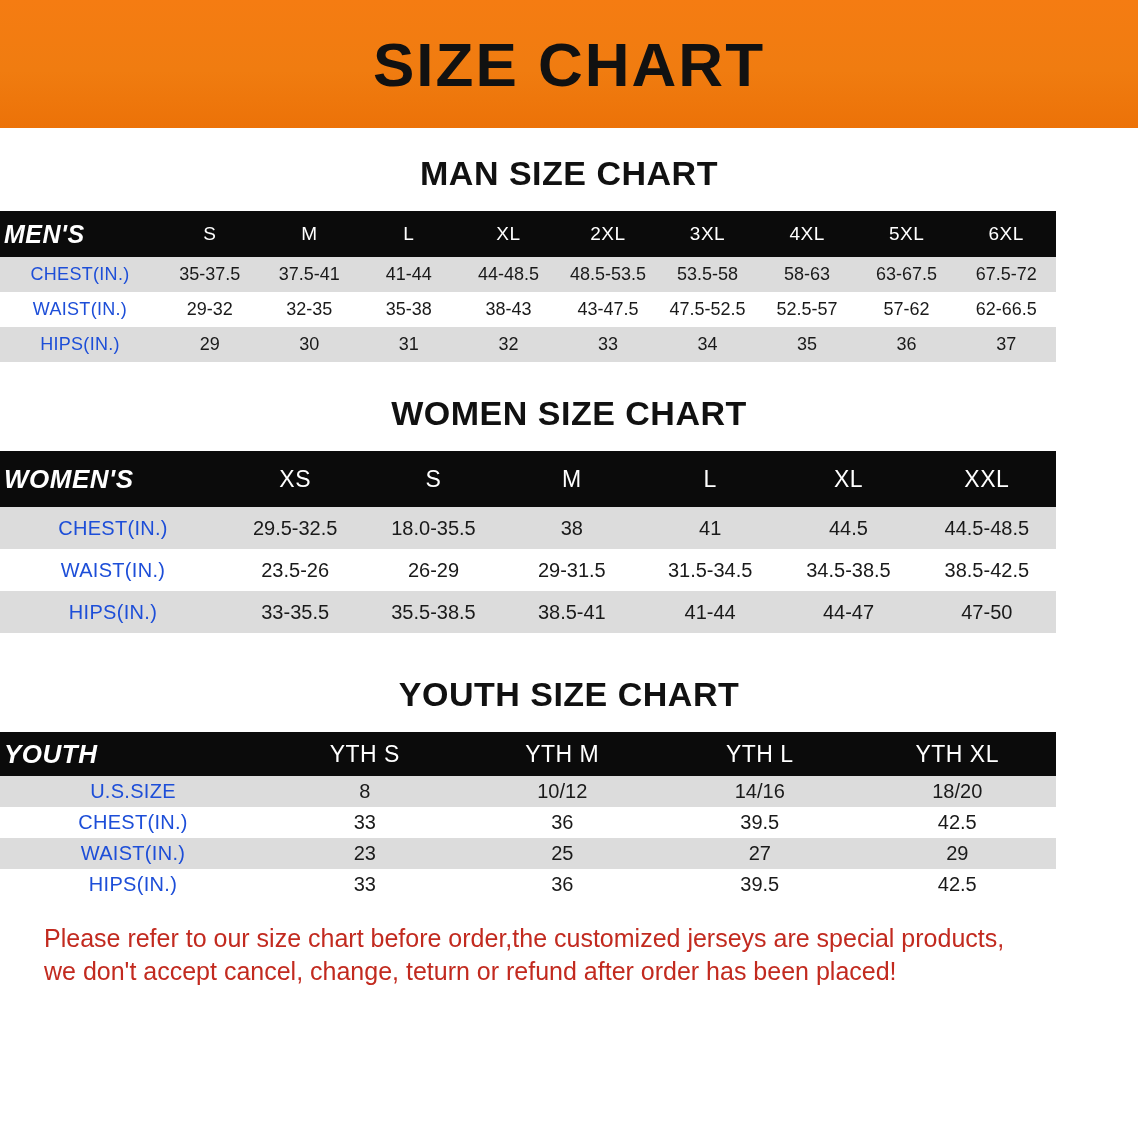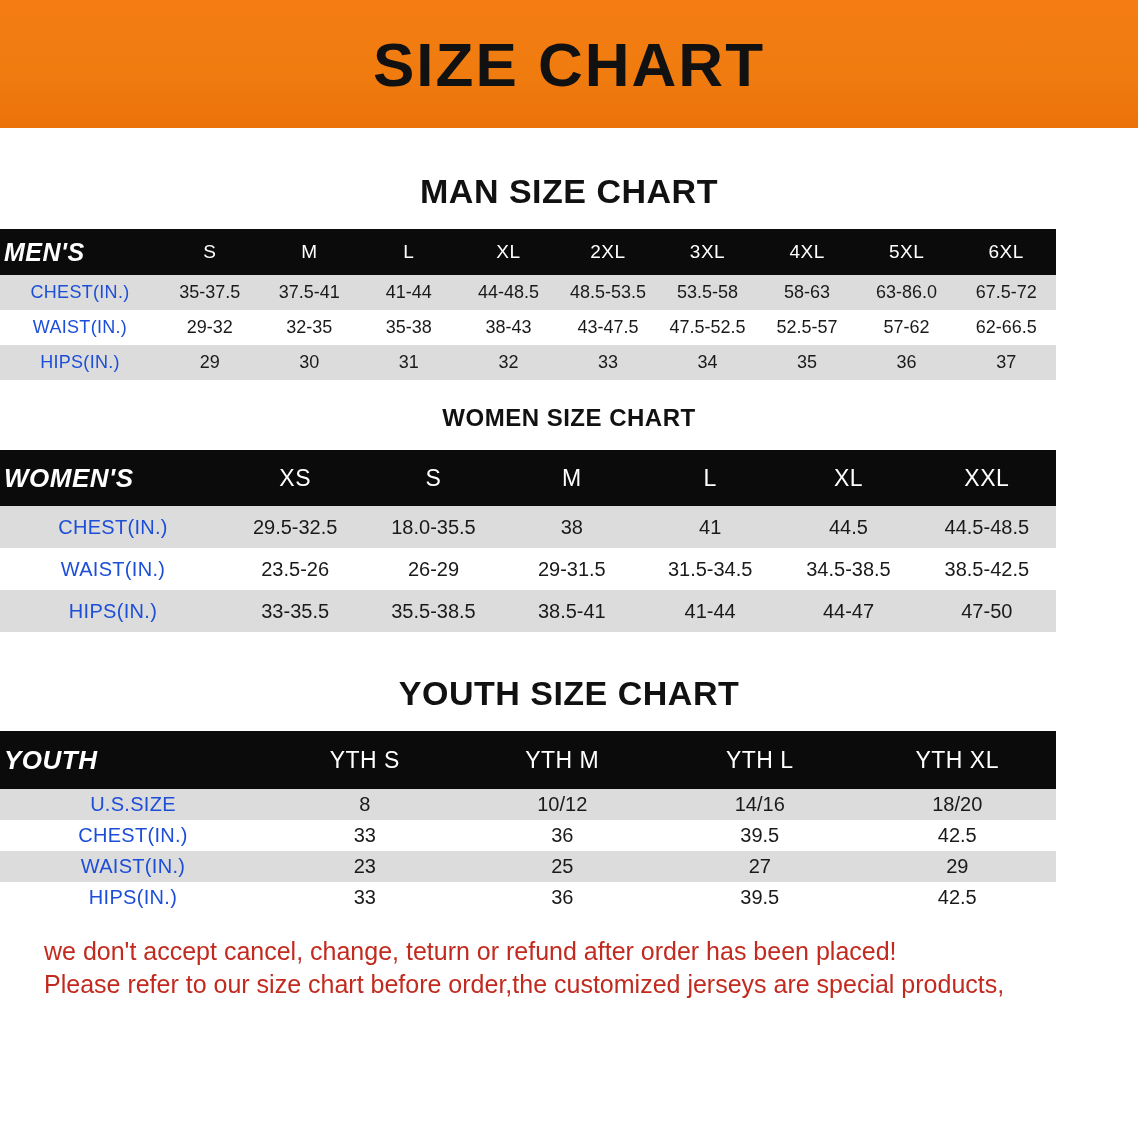--- a/index.html
+++ b/index.html
@@ -38,22 +38,22 @@
     margin-top: 2px;
   }
   
   .section-title {
     text-align: center;
     font-weight: bold;
     color: #111111;
     font-size: 35px;
     letter-spacing: 0.5px;
   }
-  #man-title   { margin-top: 44px; font-size: 34px; }
-  #women-title { margin-top: 24px; font-size: 24px; }
+  #man-title   { margin-top: 26px; font-size: 34px; }
+  #women-title { margin-top: 32px; font-size: 34px; }
   #youth-title { margin-top: 42px; font-size: 34px; }
 
   
   .table-wrap {
     margin: 0 auto;
   }
   table {
     border-collapse: collapse;
     table-layout: fixed;
   }
@@ -105,21 +105,21 @@
   
   #women-table { width: 1056px; }
   #women-table .rowlabel { width: 222px; }
   #women-table thead th { height: 56px; font-size: 23px; }
   #women-table thead th.rowlabel { font-size: 26px; }
   #women-table tbody td { height: 42px; font-size: 20px; }
 
   
   #youth-table { width: 1056px; }
   #youth-table .rowlabel { width: 262px; }
-  #youth-table thead th { height: 58px; font-size: 23px; }
+  #youth-table thead th { height: 44px; font-size: 23px; }
   #youth-table thead th.rowlabel { font-size: 26px; }
   #youth-table tbody td { height: 31px; font-size: 20px; }
   #youth-table tbody td.rowlabel { font-size: 20px; }
 
   
   .notice {
     margin: 22px 44px 0 44px;
     color: #c22a1f;
     font-size: 25px;
     line-height: 1.32;
@@ -157,21 +157,21 @@
       <tbody>
         <tr class="shade">
           <td class="rowlabel">CHEST(IN.)</td>
           <td>35-37.5</td>
           <td>37.5-41</td>
           <td>41-44</td>
           <td>44-48.5</td>
           <td>48.5-53.5</td>
           <td>53.5-58</td>
           <td>58-63</td>
-          <td>63-86.0</td>
+          <td>63-67.5</td>
           <td>67.5-72</td>
         </tr>
         <tr class="plain">
           <td class="rowlabel">WAIST(IN.)</td>
           <td>29-32</td>
           <td>32-35</td>
           <td>35-38</td>
           <td>38-43</td>
           <td>43-47.5</td>
           <td>47.5-52.5</td>
@@ -282,17 +282,17 @@
           <td>33</td>
           <td>36</td>
           <td>39.5</td>
           <td>42.5</td>
         </tr>
       </tbody>
     </table>
   </div>
 
   <div class="notice">
+    <div>Please refer to our size chart before order,the customized jerseys are special products,</div>
     <div>we don't accept cancel, change, teturn or refund after order has been placed!</div>
-    <div>Please refer to our size chart before order,the customized jerseys are special products,</div>
   </div>
 
 </div>
 
 </body></html>

